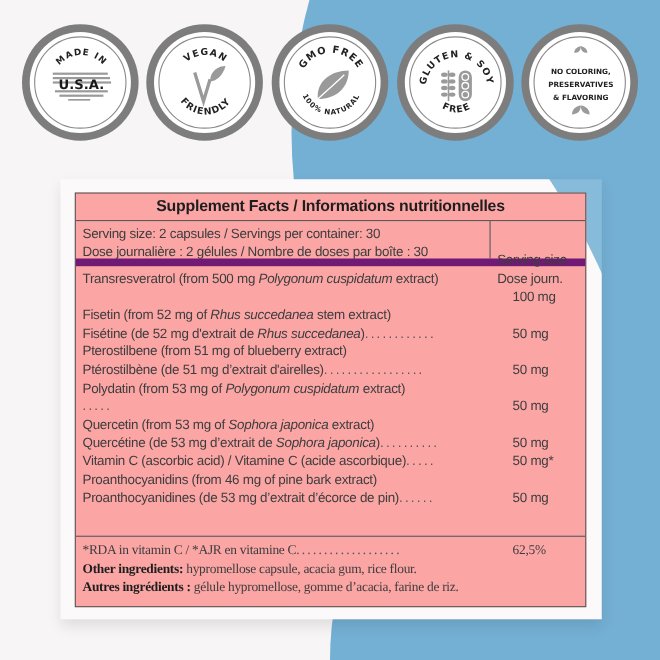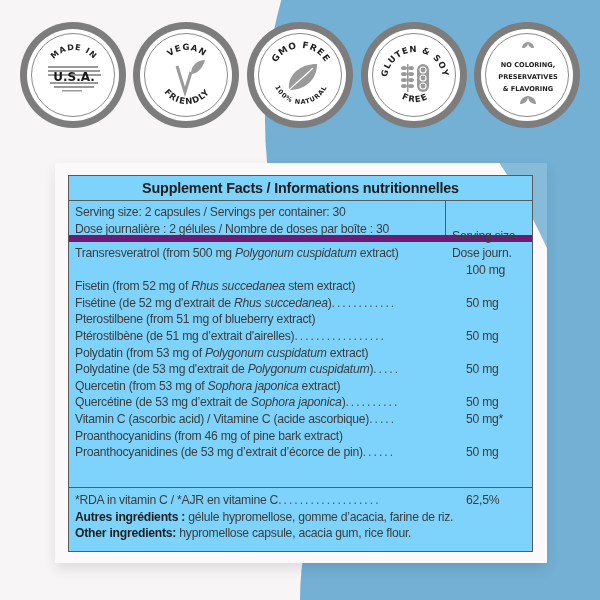--- a/index.html
+++ b/index.html
@@ -57,21 +57,21 @@
   .panel-white-curve {
     position: absolute;
     left: 55px; top: 163px;
     width: 492px; height: 400px;
     overflow: hidden;
   }
   .table {
     position: absolute;
     left: 68px; top: 175px;
     width: 465px; height: 377px;
-    background: #7dd3fc;
+    background: #fca5a5;
     border: 1px solid #5a5a5a;
     font-size: 12.2px;
     line-height: 16.6px;
     color: #3d3d3d;
     font-family: "Liberation Sans", sans-serif;
     letter-spacing: -0.25px;
   }
   .title-row {
     height: 25px;
     border-bottom: 1px solid #5a5a5a;
@@ -112,20 +112,21 @@
     flex: 1;
     overflow: hidden;
     white-space: nowrap;
     letter-spacing: 2px;
     color: #555;
   }
   .ing-amt { width: 66px; padding-left: 6px; white-space: nowrap; margin-left: 24px; }
   i { font-style: italic; }
   .footer {
     padding: 4px 6px 0 6px;
+    font-family: Liberation Serif, serif;
   }
   .footer b { color: #1e1e1e; font-weight: bold; }
 </style>
 </head>
 <body>
 
 <div class="bg-blue"></div>
 <div class="bg-blue-bottom"></div>
 
 <div class="badge" style="left:20px;">
@@ -292,21 +293,20 @@
     <div class="ing-line">
       <span class="ing-name">Ptérostilbène (de 51 mg d’extrait d'airelles) </span>
       <span class="ing-dots">.................</span>
       <span class="ing-amt">50 mg</span>
     </div>
 
     <div class="ing-line">
       <span class="ing-name"><span>Polydatin (from 53 mg of </span><i>Polygonum cuspidatum</i><span> extract)</span></span>
     </div>
     <div class="ing-line">
-      <span class="ing-name"><span>Polydatine (de 53 mg d'extrait de </span><i>Polygonum cuspidatum</i><span>)</span></span>
       <span class="ing-dots">.....</span>
       <span class="ing-amt">50 mg</span>
     </div>
 
     <div class="ing-line">
       <span class="ing-name"><span>Quercetin (from 53 mg of </span><i>Sophora japonica</i><span> extract)</span></span>
     </div>
     <div class="ing-line">
       <span class="ing-name"><span>Quercétine (de 53 mg d’extrait de </span><i>Sophora japonica</i><span>)</span></span>
       <span class="ing-dots">..........</span>
@@ -329,19 +329,19 @@
     </div>
   </div>
 
   <div class="footer">
     <div class="ing-line">
       <span class="ing-name">*RDA in vitamin C / *AJR en vitamine C</span>
       <span class="ing-dots">...................</span>
       <span class="ing-amt">62,5%</span>
     </div>
     <div style="white-space:nowrap;">
+      <b>Other ingredients:</b><span> hypromellose capsule, acacia gum, rice flour.</span>
+    </div>
+    <div style="white-space:nowrap;">
       <b>Autres ingrédients :</b><span> gélule hypromellose, gomme d’acacia, farine de riz.</span>
     </div>
-    <div style="white-space:nowrap;">
-      <b>Other ingredients:</b><span> hypromellose capsule, acacia gum, rice flour.</span>
-    </div>
   </div>
 </div>
 
 </body></html>

